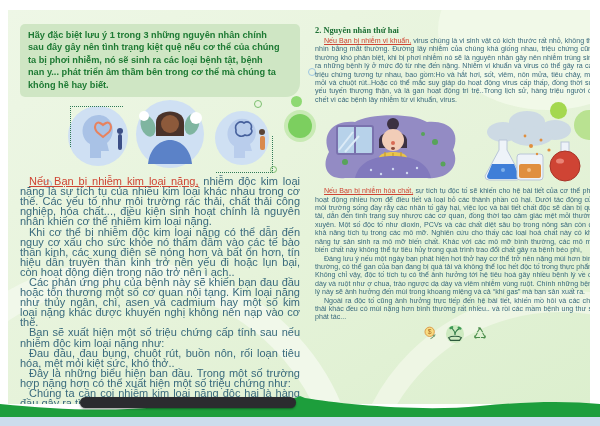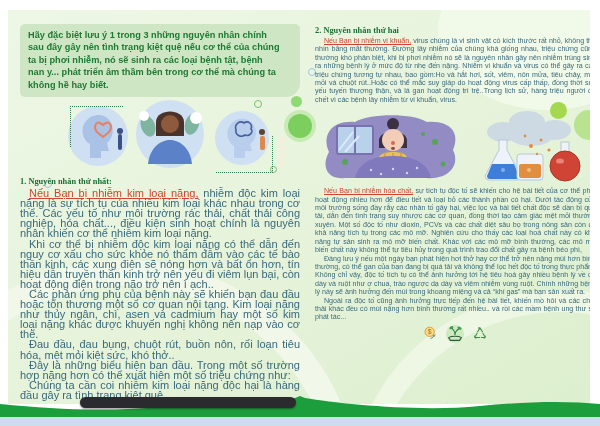--- a/index.html
+++ b/index.html
@@ -110,24 +110,24 @@
         <g>
           <circle cx="222" cy="38" r="27" fill="#cfe0f3"></circle>
           <path d="M214,58 L214,46 C207,42 205,31 211,24 C216,17 228,17 233,24 C238,31 236,40 230,44 L232,51 L225,51 L225,58 Z" fill="#b9cdec"></path>
           <path d="M216,30 C214,24 220,20 224,23 C228,20 233,24 231,29 C234,32 229,37 225,35 C221,38 215,35 216,30 Z" fill="none" stroke="#46609c" stroke-width="1.6"></path>
           <rect x="240" y="36" width="5" height="14" rx="2" fill="#d98a4d"></rect>
           <circle cx="242" cy="32" r="3" fill="#5a4436"></circle>
         </g>
       </svg>
     </div>
 
-    <h3 class="sec">1. Nguyên nhân thứ nhất:</h3>
     <p><span class="lead">Nếu Bạn bị nhiễm kim loại nặng,</span><span> nhiễm độc kim loại nặng là sự tích tụ của nhiều kim loại khác nhau trong cơ thể. Các yếu tố như môi trường rác thải, chất thải công nghiệp, hóa chất..., điều kiện sinh hoạt chính là nguyên nhân khiến cơ thể nhiễm kim loại nặng.</span></p>
-    <p>Khi cơ thể bị nhiễm độc kim loại nặng có thể dẫn đến nguy cơ xấu cho sức khỏe nó thấm đẫm vào các tế bào thần kinh, các xung điện sẽ nóng hơn và bất ổn hơn, tín hiệu dẫn truyền thần kinh trở nên yếu đi viêm lụn bại, còn hoạt động điện trong não trở nên ì ạch..</p>
+    <p>Khi cơ thể bị nhiễm độc kim loại nặng có thể dẫn đến nguy cơ xấu cho sức khỏe nó thấm đẫm vào các tế bào thần kinh, các xung điện sẽ nóng hơn và bất ổn hơn, tín hiệu dẫn truyền thần kinh trở nên yếu đi hoặc lụn bại, còn hoạt động điện trong não trở nên ì ạch..</p>
     <p>Các phản ứng phụ của bệnh này sẽ khiến bạn đau đầu hoặc tổn thương một số cơ quan nội tạng. Kim loại nặng như thủy ngân, chì, asen và cadmium hay một số kim loại nặng khác được khuyến nghị không nên nạp vào cơ thể.</p>
+    <p>Bạn sẽ xuất hiện một số triệu chứng cấp tính sau nếu nhiễm độc kim loại nặng như:</p>
     <p>Đau đầu, đau bụng, chuột rút, buồn nôn, rối loạn tiêu hóa, mệt mỏi kiệt sức, khó thở..</p>
     <p>Đây là những biểu hiện ban đầu. Trong một số trường hợp nặng hơn có thể xuất hiện một số triệu chứng như:</p>
     <p>Chúng ta cần coi nhiễm kim loại nặng độc hại là hàng đầu gây ra tình trạng kiệt quệ.</p>
 
   </div>
 
   <div class="col col-right">
     <h3 class="sec" style="margin-top:0;">2. Nguyên nhân thứ hai</h3>
     <p><span class="lead">Nếu Bạn bị nhiễm vi khuẩn,</span><span> virus chúng là vi sinh vật có kích thước rất nhỏ, không thể nhìn bằng mắt thường. Đường lây nhiễm của chúng khá giống nhau, triệu chứng cũng thường khó phân biệt, khi bị phơi nhiễm nó sẽ là nguyên nhân gây nên nhiễm trùng sinh ra những bệnh lý ở mức độ từ nhẹ đến nặng. Nhiễm vi khuẩn và virus có thể gây ra các triệu chứng tương tự nhau, bao gồm:Ho và hắt hơi, sốt, viêm, nôn mửa, tiêu chảy, mệt mỏi và chuột rút..Hoặc có thể mắc suy giáp do hoạt động virus cấp thấp, đồng thời suy yếu tuyến thượng thận, và lá gan hoạt động trì trệ..Trong lịch sử, hàng triệu người đã chết vì các bệnh lây nhiễm từ vi khuẩn, virus.</span></p>
 

